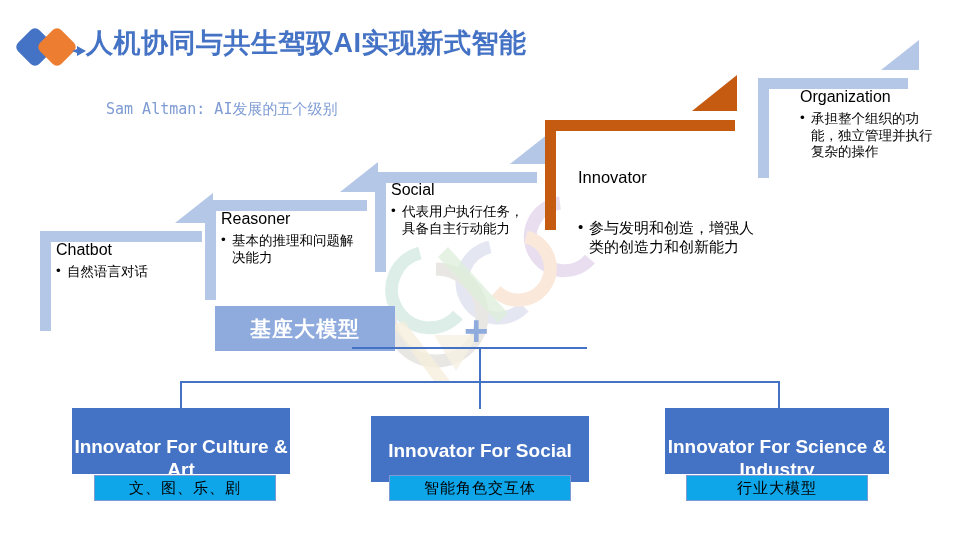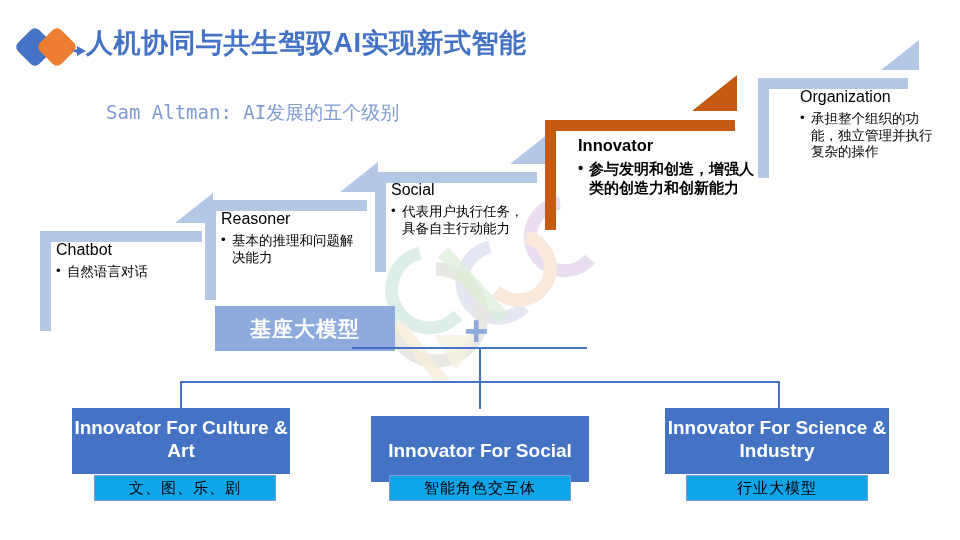--- a/index.html
+++ b/index.html
@@ -45,21 +45,21 @@
     font-weight: bold;
     color: #4472C4;
     letter-spacing: 0.5px;
     white-space: nowrap;
   }
   .subtitle {
     position: absolute;
     left: 106px;
     top: 100px;
     font-family: "DejaVu Sans Mono", "Liberation Mono", monospace;
-    font-size: 19px;
+    font-size: 15px;
     color: #7E9BD4;
     white-space: nowrap;
   }
 
   
   .step {
     position: absolute;
   }
   .step .bar-h {
     position: absolute;
@@ -95,21 +95,22 @@
     padding-left: 11px;
   }
   .step-body::before {
     content: "\2022";
     position: absolute;
     left: 0;
     top: -1px;
   }
   .step.emph .step-title,
   .step.emph .step-body {
-    font-weight: bold;
+    font-weight: normal;
+    margin-top: 32px;
   }
   .step.emph .step-title { font-size: 16.5px; }
   .step.emph .step-body { font-size: 15px; line-height: 1.26; }
 
   
   .mid-box {
     position: absolute;
     background: #8FAADC;
     color: #ffffff;
     font-size: 21px;
@@ -137,21 +138,21 @@
   .leaf-box {
     position: absolute;
     background: #4472C4;
     color: #ffffff;
     font-size: 19px;
     font-weight: bold;
     display: flex;
     align-items: flex-start;
     justify-content: center;
     text-align: center;
-    padding-top: 9px;
+    padding-top: 28px;
     box-sizing: border-box;
     line-height: 1.2;
   }
   .leaf-cap {
     position: absolute;
     background: #0ea5e9;
     border: 1px solid #7C9AD4;
     color: #000000;
     font-size: 15px;
     display: flex;

